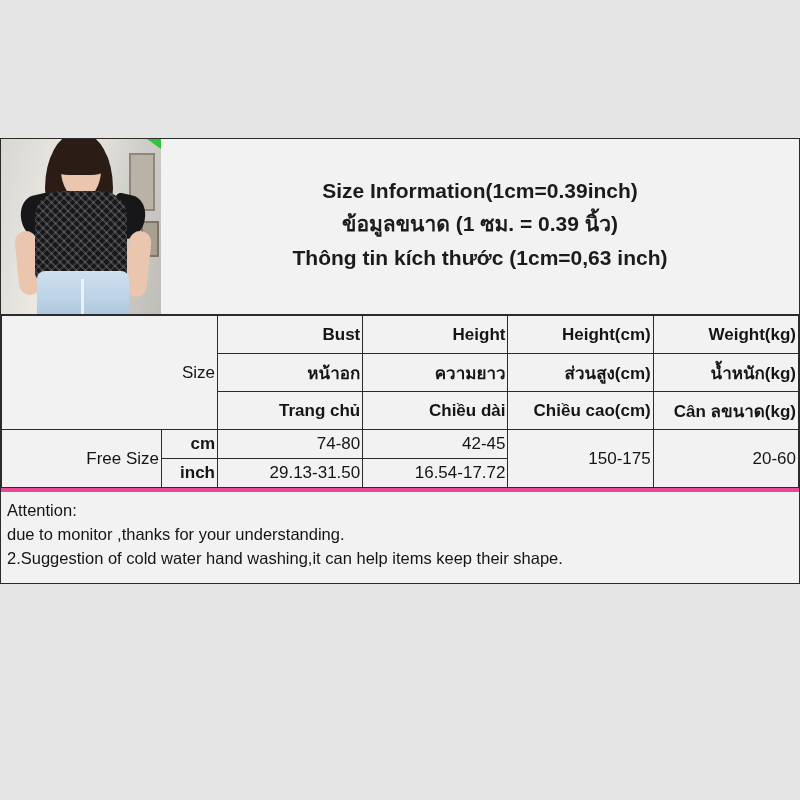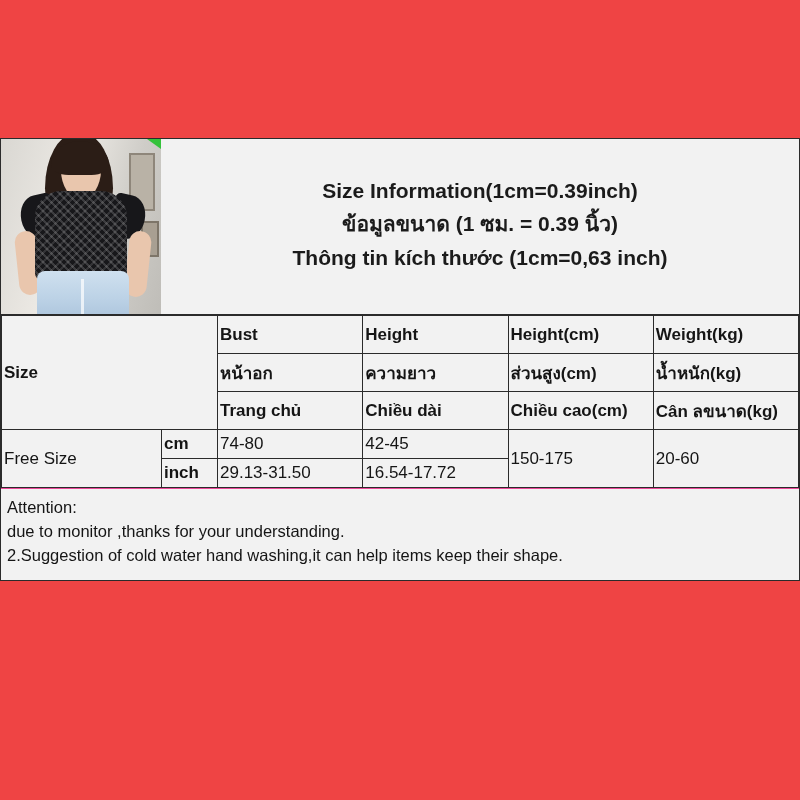--- a/index.html
+++ b/index.html
@@ -5,21 +5,21 @@
   * { box-sizing: border-box; }
   html, body {
     margin: 0; padding: 0;
     width: 800px; height: 800px;
     background: #ffffff;
     font-family: "Liberation Sans", sans-serif;
   }
   #page {
     position: relative;
     width: 800px; height: 800px;
-    background: #ef4444;
+    background: #e5e5e5;
     overflow: hidden;
   }
   
   .card {
     position: absolute;
     left: 0; top: 138px;
     width: 800px;
     border: 1px solid #2b2b2b;
     background: #f2f2f2;
   }
@@ -135,50 +135,50 @@
   }
   
   table.size-table {
     width: 100%;
     border-collapse: collapse;
     table-layout: fixed;
     background: #f2f2f2;
   }
   table.size-table td {
     border: 1px solid #2b2b2b;
-    text-align: left;
+    text-align: right;
     vertical-align: middle;
     color: #151515;
     font-size: 17px;
     padding: 4px 2px;
   }
   td.head {
     font-weight: bold;
     font-size: 18px;
     height: 38px;
   }
   td.size-word {
-    font-weight: bold;
+    font-weight: normal;
     font-size: 26px;
     margin-left: 16px;
   }
   td.free-size {
     font-weight: normal;
     font-size: 17px;
   }
   td.unit {
     font-weight: bold;
     font-size: 16px;
   }
   td.val { font-size: 17px; }
   .col-label { width: 160px; }
   .col-unit { width: 56px; }
   
   .attention {
-    border-top: 1px solid #ec4899;
+    border-top: 4px solid #ec4899;
     padding: 7px 6px 12px 6px;
     background: #f2f2f2;
   }
   .attention .line {
     font-size: 16.5px;
     color: #151515;
     line-height: 1.45;
   }
 </style>
 </head>

